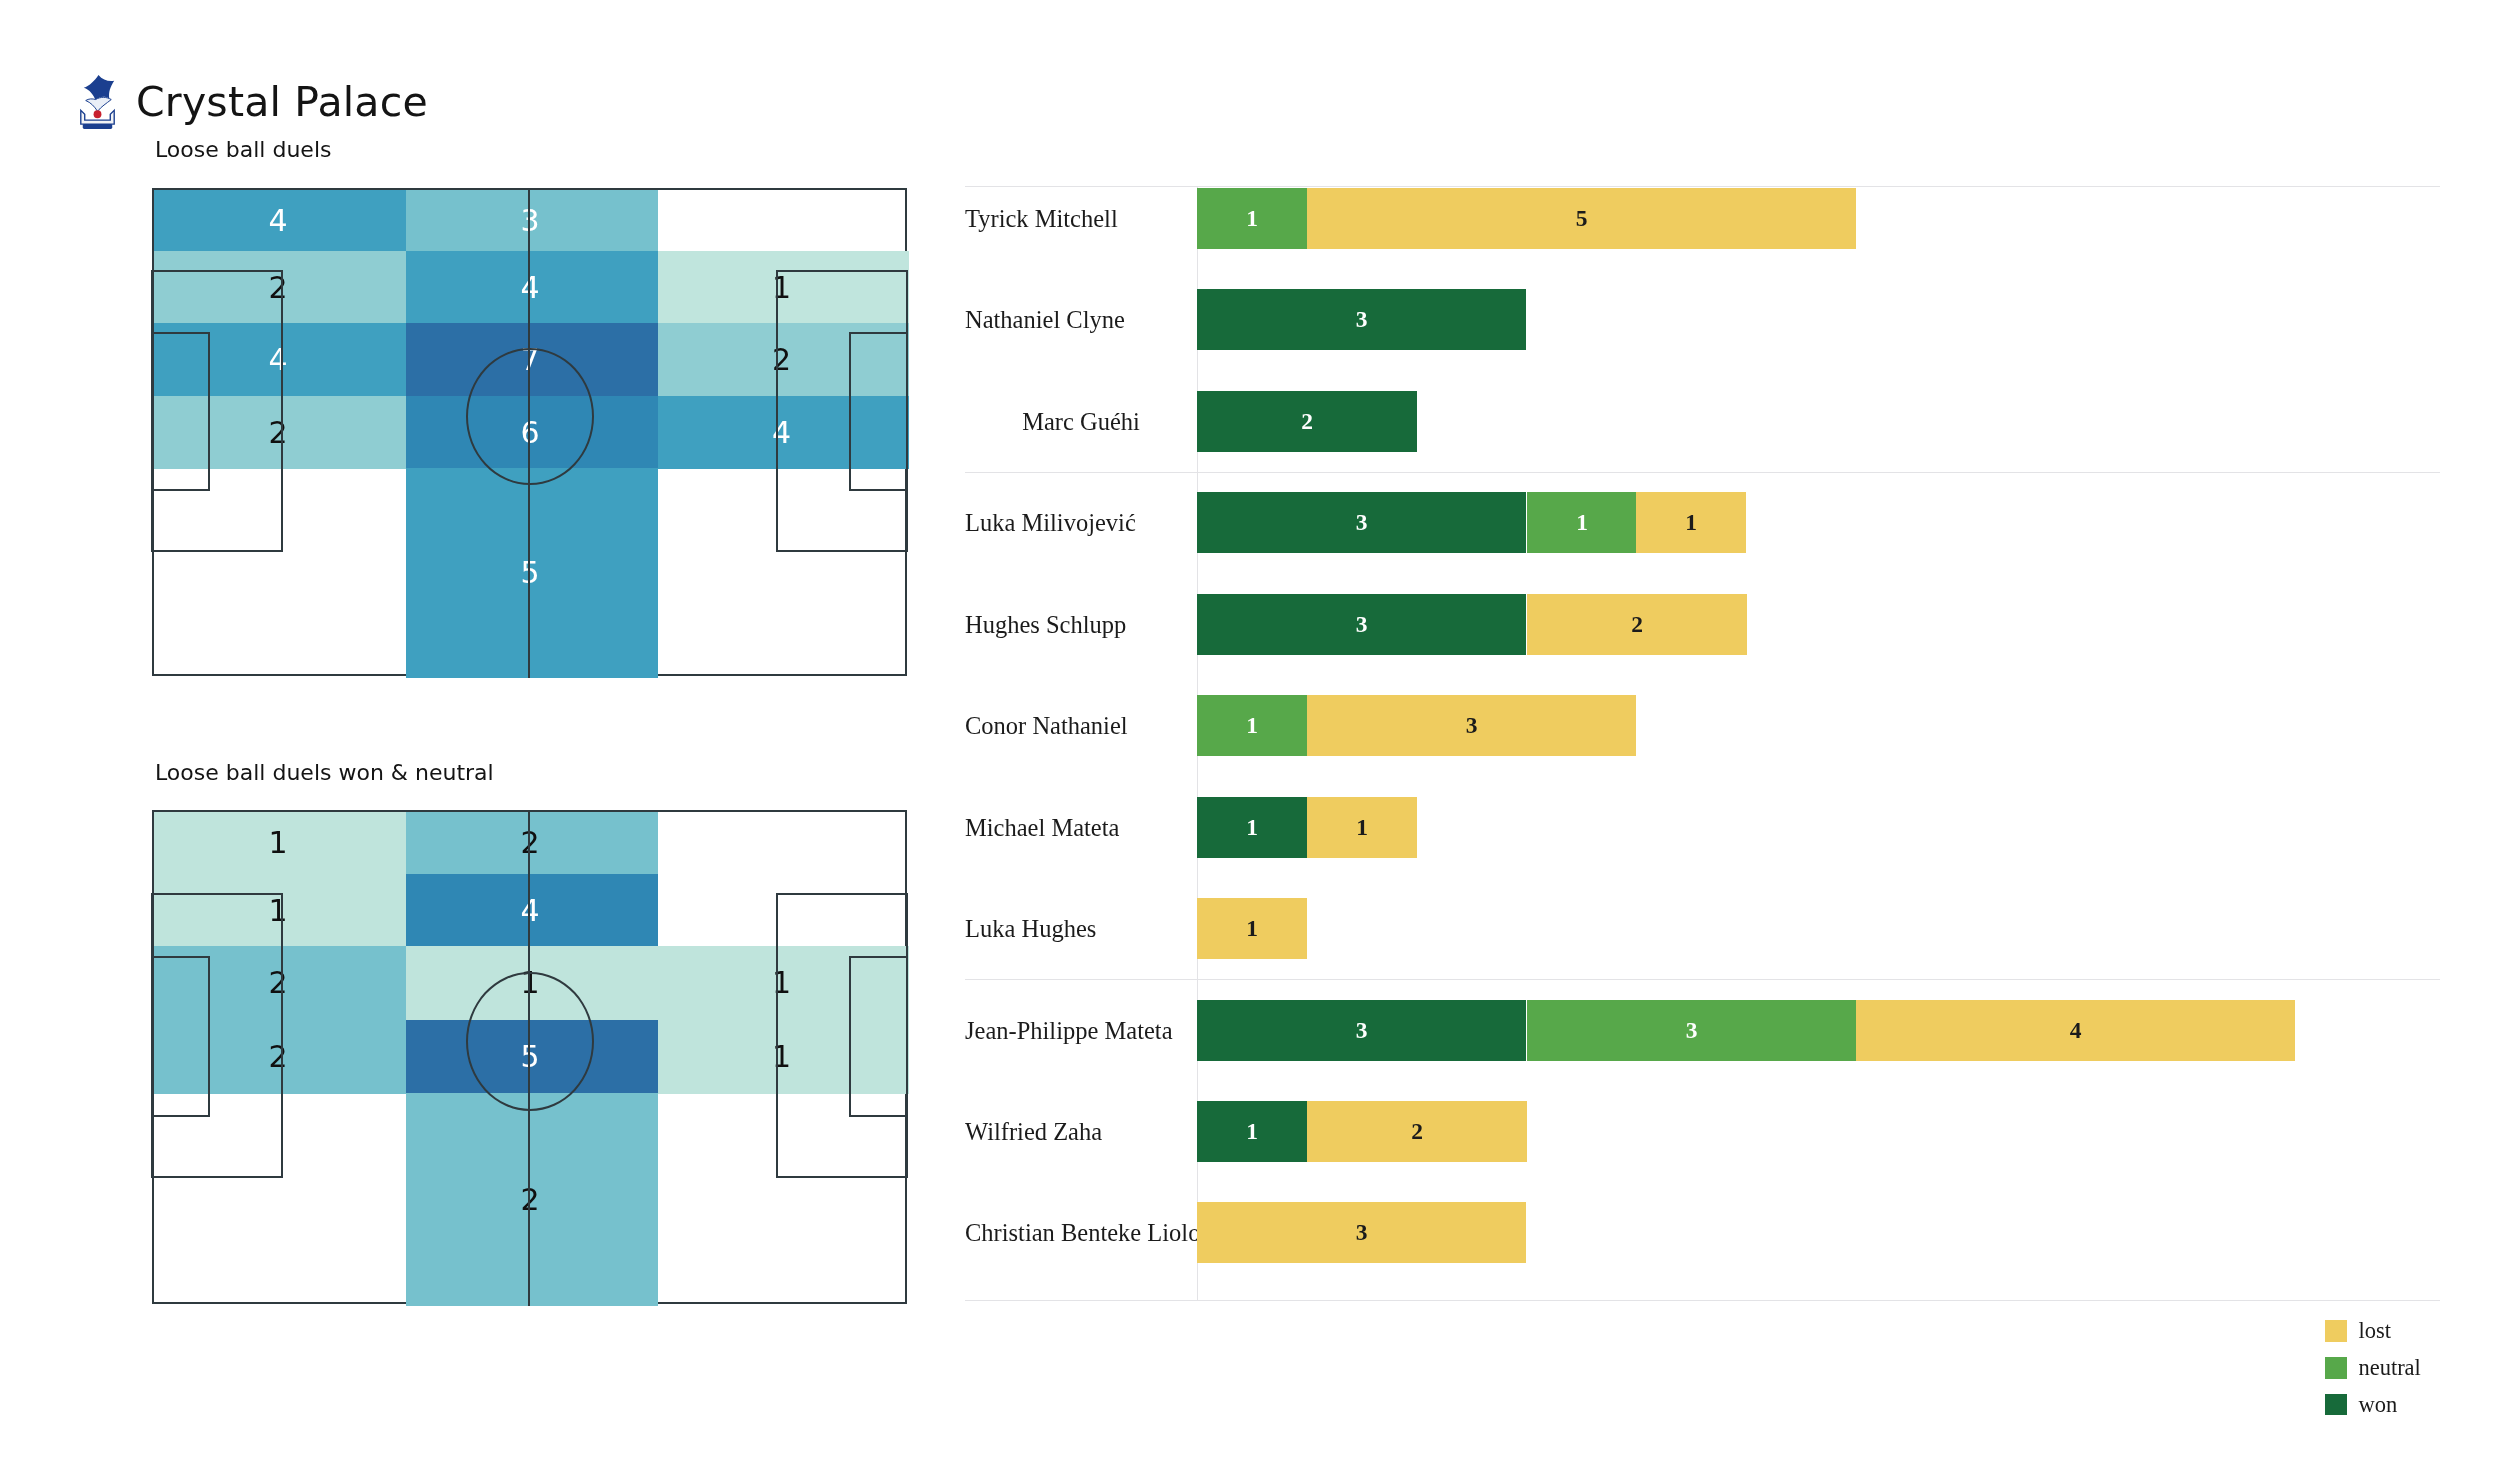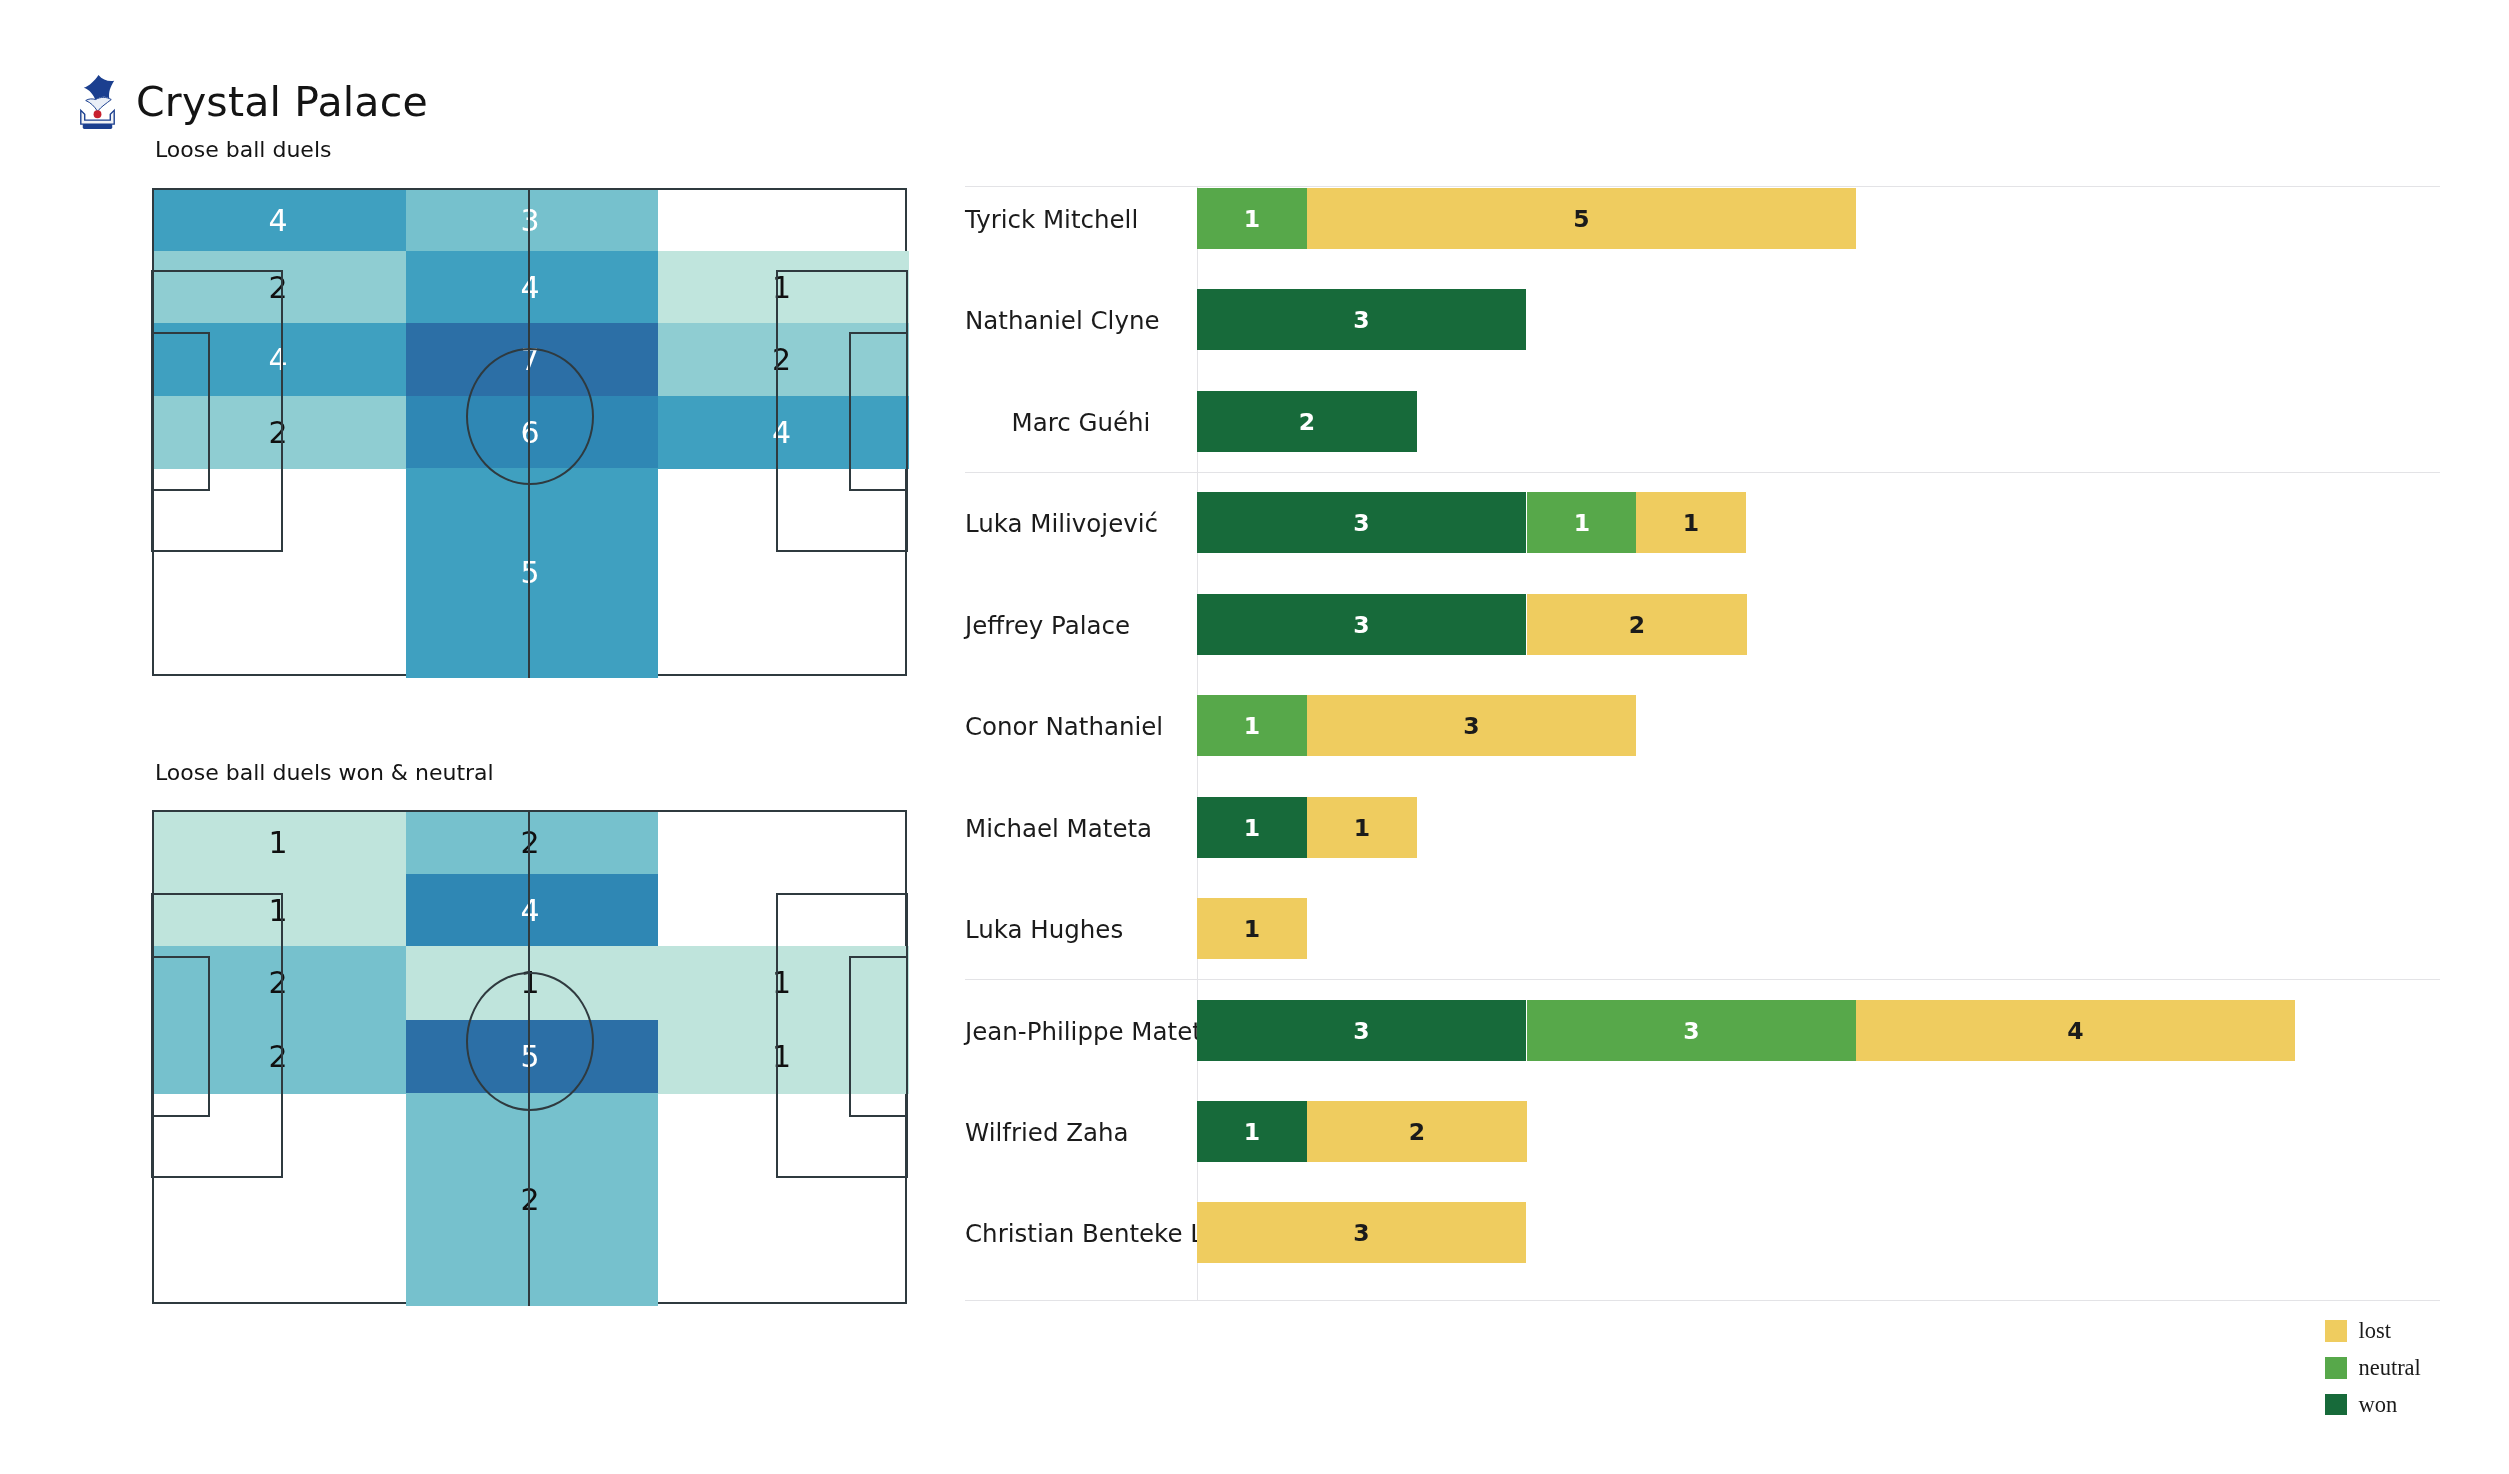--- a/index.html
+++ b/index.html
@@ -29,21 +29,21 @@
   .hm-val.light{color:#ffffff;}
   .hm-val.dark{color:#101010;}
 
   
   .markings{position:absolute;inset:0;pointer-events:none;}
   .mk{position:absolute;border:2.9px solid #2f3a3f;box-sizing:border-box;}
   .halfway{position:absolute;width:0;border-left:2.9px solid #2f3a3f;}
   .centre-circle{position:absolute;border:2.9px solid #2f3a3f;border-radius:50%;box-sizing:border-box;}
 
   
-  #barchart{position:absolute;left:965px;top:186px;width:1475px;height:1115px;}
+  #barchart{position:absolute;left:965px;top:186px;width:1475px;height:1115px;font-family:Liberation Serif, serif;}
   .bc-hline{position:absolute;left:0;width:1475px;height:1px;background:#e3e3e6;}
   .bc-axis{position:absolute;top:0;width:1px;height:1115px;background:#e3e3e6;}
   .bc-row{position:absolute;left:0;width:1475px;}
   .bc-label-wrap{position:absolute;left:0;width:232px;top:50%;transform:translateY(-50%);
             font-size:24.5px;color:#1b1b1b;white-space:nowrap;}
   .bc-seg{position:absolute;top:0;height:100%;display:flex;align-items:center;justify-content:center;}
   .bc-seg span{font-size:23.5px;font-weight:bold;}
   .bc-seg.won span,.bc-seg.neutral span{color:#ffffff;}
   .bc-seg.lost span{color:#1b1b1b;}
 
@@ -197,21 +197,21 @@
         <span>3</span>
       </div>
       <div class="bc-seg neutral" style="left: 562px; width: 110px; background: rgb(87, 168, 74);">
         <span>1</span>
       </div>
       <div class="bc-seg lost" style="left: 671px; width: 110px; background: rgb(239, 204, 95);">
         <span>1</span>
       </div>
     </div>
     <div class="bc-row" style="top: 408px; height: 61px;">
-      <div class="bc-label-wrap">Jeffrey  Palace</div>
+      <div class="bc-label-wrap">Hughes  Schlupp</div>
       <div class="bc-seg won" style="left: 232px; width: 329px; background: rgb(23, 106, 58);">
         <span>3</span>
       </div>
       <div class="bc-seg lost" style="left: 562px; width: 220px; background: rgb(239, 204, 95);">
         <span>2</span>
       </div>
     </div>
     <div class="bc-row" style="top: 509px; height: 61px;">
       <div class="bc-label-wrap">Conor Nathaniel</div>
       <div class="bc-seg neutral" style="left: 232px; width: 110px; background: rgb(87, 168, 74);">

